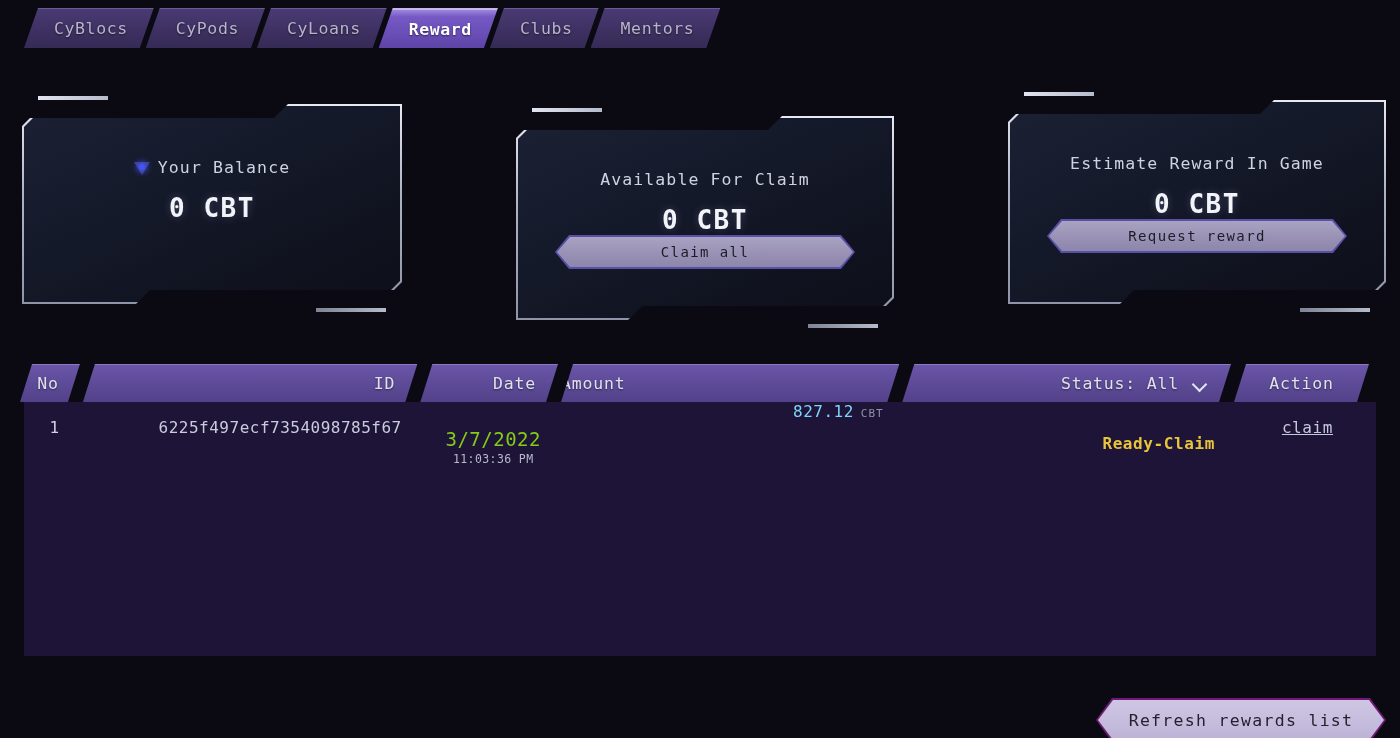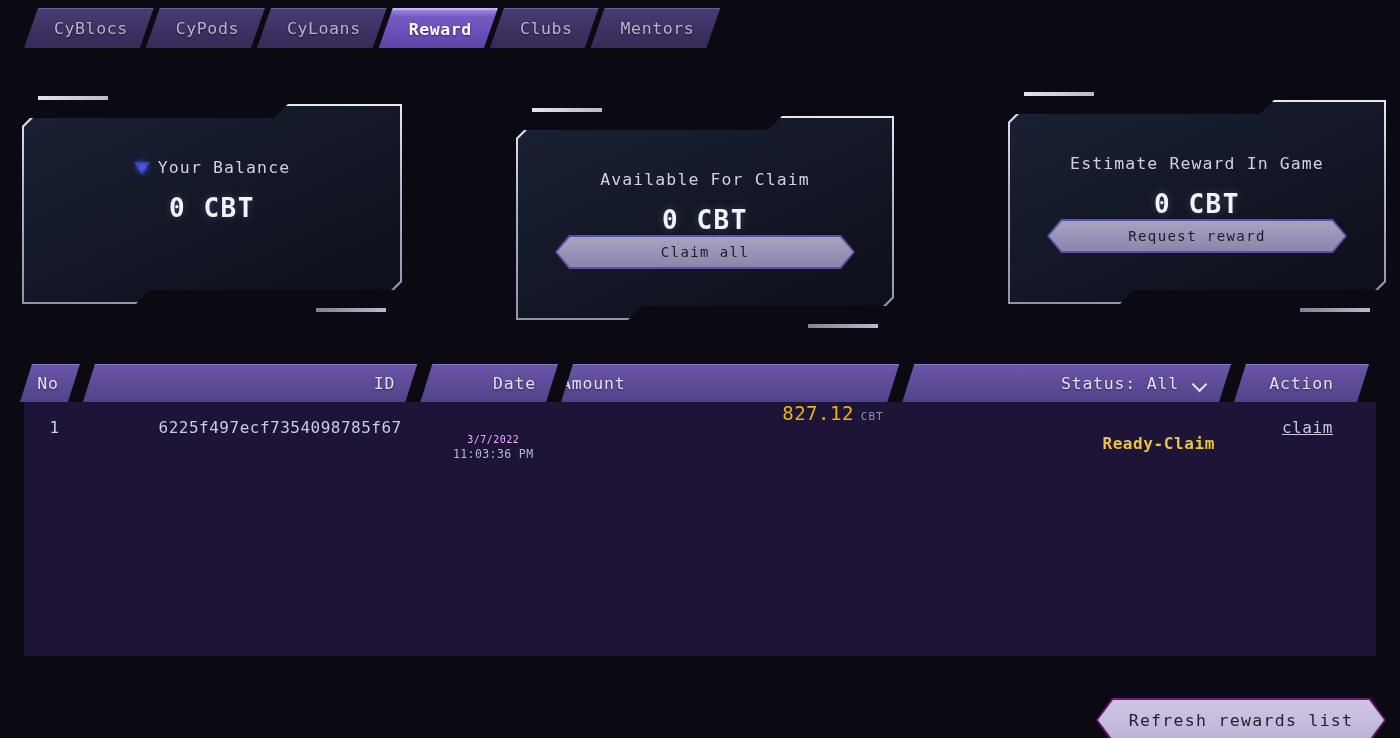--- a/index.html
+++ b/index.html
@@ -258,23 +258,23 @@
     align-items: center;
     height: 50px;
   }
   .td.no      { width: 62px;  justify-content: center; color: #cfd2e2; }
   .td.id      { width: 346px; justify-content: flex-end; padding-right: 22px; letter-spacing: 0.5px; }
   .td.date    { width: 142px; justify-content: center; flex-direction: column; gap: 2px; }
   .td.amount  { width: 350px; justify-content: flex-end; padding-right: 22px; gap: 7px; align-items: baseline; }
   .td.status  { width: 340px; justify-content: flex-end; padding-right: 24px; margin-top: 33px; }
   .td.action  { width: 140px; justify-content: center; }
 
-  .date-main { font-size: 10px; color: #f0abfc; letter-spacing: 0.5px; margin-top: 40px; }
+  .date-main { font-size: 19px; color: #84cc16; letter-spacing: 0.5px; margin-top: 40px; }
   .date-sub  { font-size: 11.5px; color: #b7bacb; letter-spacing: 0.4px; }
-  .amt-val   { font-size: 19px; color: #eab308; letter-spacing: 0.5px; }
+  .amt-val   { font-size: 16px; color: #7dd3fc; letter-spacing: 0.5px; }
   .amt-unit  { font-size: 11px; color: #8f93a8; letter-spacing: 1px; }
   .status-ready { color: #e8c53a; font-size: 16px; letter-spacing: 0.6px; font-weight: bold; }
   .claim-link {
     color: #c6c9da;
     font-size: 16px;
     text-decoration: underline;
     letter-spacing: 0.6px;
     cursor: pointer;
   }
 

